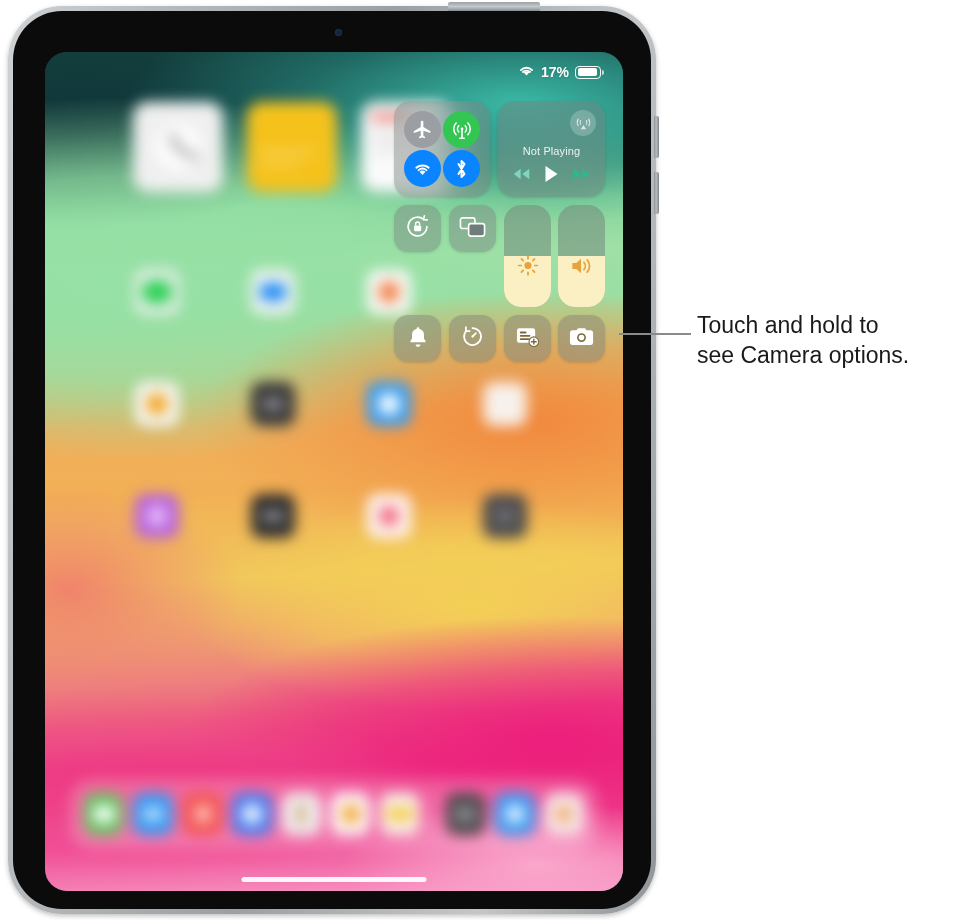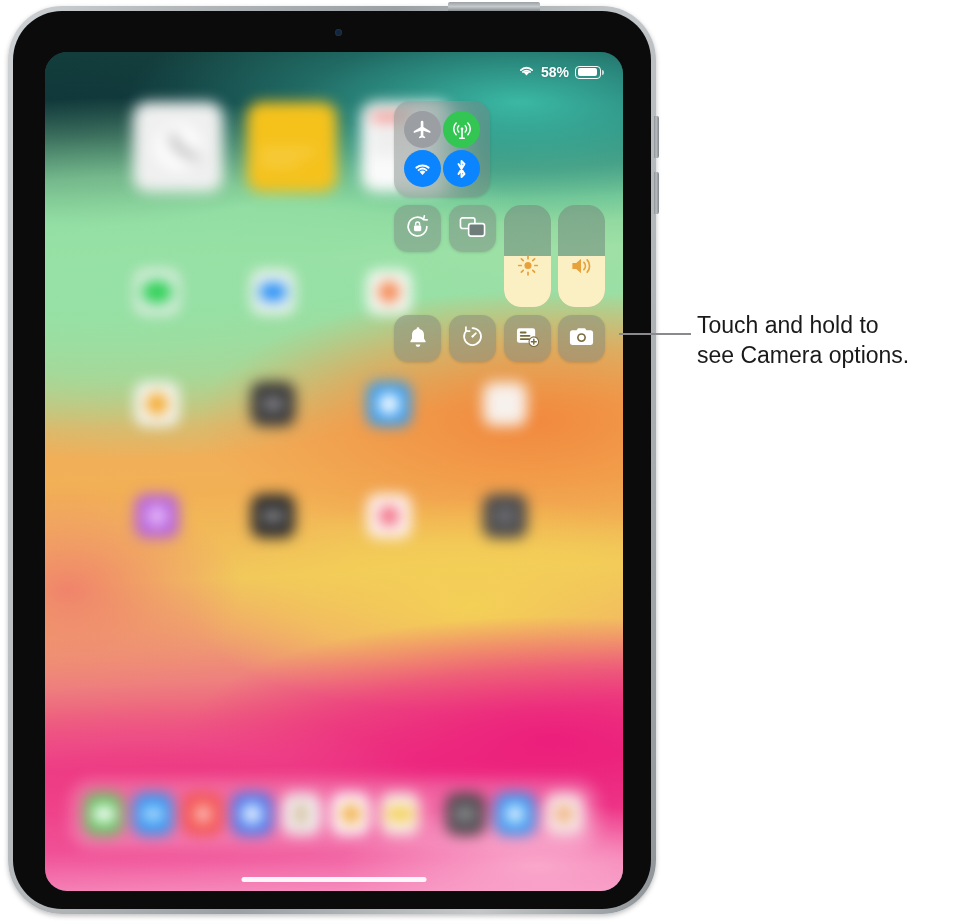--- a/index.html
+++ b/index.html
@@ -526,21 +526,21 @@
       <div id="home-indicator"></div>
 
       <div id="status-bar">
         <span>
           <svg width="17" height="13" viewBox="0 0 17 13">
             <path d="M8.5 11.6 L5.7 8.6 a4.1 4.1 0 0 1 5.6 0 Z" fill="#fff"></path>
             <path d="M2.9 6.1 a8 8 0 0 1 11.2 0" stroke="#fff" stroke-width="1.9" fill="none" stroke-linecap="round"></path>
             <path d="M4.9 8.0 a5.2 5.2 0 0 1 7.2 0" stroke="#fff" stroke-width="1.8" fill="none" stroke-linecap="round"></path>
           </svg>
         </span>
-        <span>58%</span>
+        <span>17%</span>
         <span id="battery-shell">
           <span id="battery-fill"></span>
           <span id="battery-nub"></span>
         </span>
       </div>
 
       <div id="control-center">
 
         <div class="cc-tile" id="tile-connectivity">
           <div class="conn-btn" id="btn-airplane">
@@ -564,20 +564,47 @@
               <path d="M6.9 10.2 a6.4 6.4 0 0 1 8.2 0" stroke="#fff" stroke-width="2" fill="none" stroke-linecap="round"></path>
             </svg>
           </div>
           <div class="conn-btn" id="btn-bluetooth">
             <svg width="17" height="22" viewBox="0 0 14 22">
                 <path d="M4 6 L10 16 L7 19 V3 L10 6 L4 16" stroke="#fff" stroke-width="1.9" fill="none" stroke-linejoin="round" stroke-linecap="round"></path>
               </svg>
           </div>
         </div>
 
+        <div class="cc-tile" id="tile-media">
+          <div id="airplay-btn">
+            <svg width="17" height="17" viewBox="0 0 24 24" fill="none" stroke="#e3e3e3" stroke-width="1.6" stroke-linecap="round">
+              <path d="M4.5 15.2a9.5 9.5 0 0 1 0-9.4M19.5 15.2a9.5 9.5 0 0 0 0-9.4"></path>
+              <path d="M7.8 13.1a5.2 5.2 0 0 1 0-5.2M16.2 13.1a5.2 5.2 0 0 0 0-5.2"></path>
+              <path d="M12 14.2 8.2 20h7.6z" fill="#e3e3e3" stroke="none"></path>
+            </svg>
+          </div>
+          <div id="now-playing-label">Not Playing</div>
+          <div id="media-controls">
+            <span>
+              <svg width="19" height="14" viewBox="0 0 22 16">
+                  <path fill="#7fd6bb" d="M10 2 2 8l8 6zM20 2l-8 6 8 6z"></path>
+                </svg>
+            </span>
+            <span>
+              <svg width="15" height="18" viewBox="0 0 14 18">
+                  <path fill="#ffffff" d="M1 1l12 8-12 8z"></path>
+                </svg>
+            </span>
+            <span>
+              <svg width="19" height="14" viewBox="0 0 22 16">
+                  <path fill="#2bb98e" d="M2 2l8 6-8 6zM12 2l8 6-8 6z"></path>
+                </svg>
+            </span>
+          </div>
+        </div>
 
         <div class="cc-small" id="tile-rotation">
           <span>
             <svg width="27" height="27" viewBox="0 0 26 26" fill="none" stroke="#fff" stroke-width="1.6">
               <path d="M22 13a9 9 0 1 1-3.6-7.2" stroke-linecap="round"></path>
               <path d="M19.6 2.8 18.8 6.4 22.3 6.6" stroke-linecap="round" stroke-linejoin="round"></path>
               <rect x="9.6" y="12.1" width="7" height="5.4" rx="1.1" fill="#fff" stroke="none"></rect>
               <path d="M11.2 12.1v-1.6a1.9 1.9 0 0 1 3.8 0v1.6" stroke-width="1.4"></path>
             </svg>
           </span>

